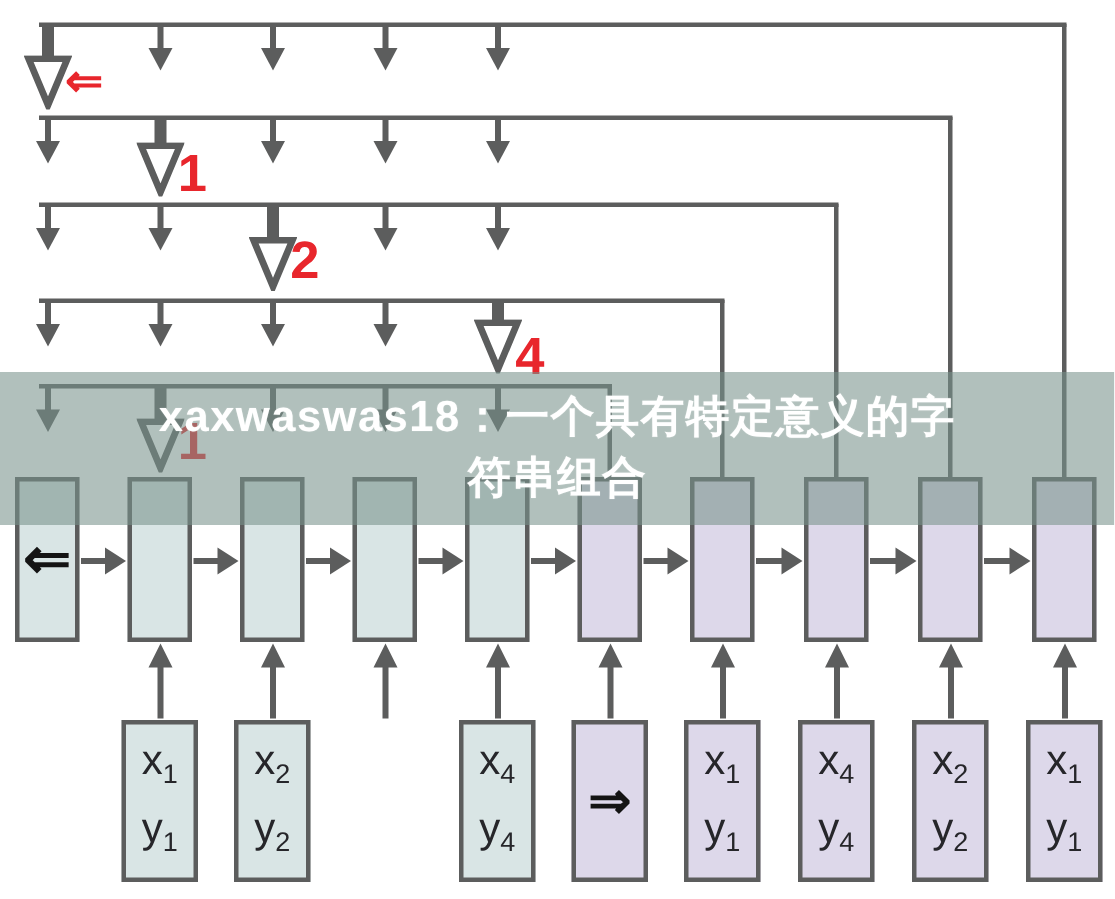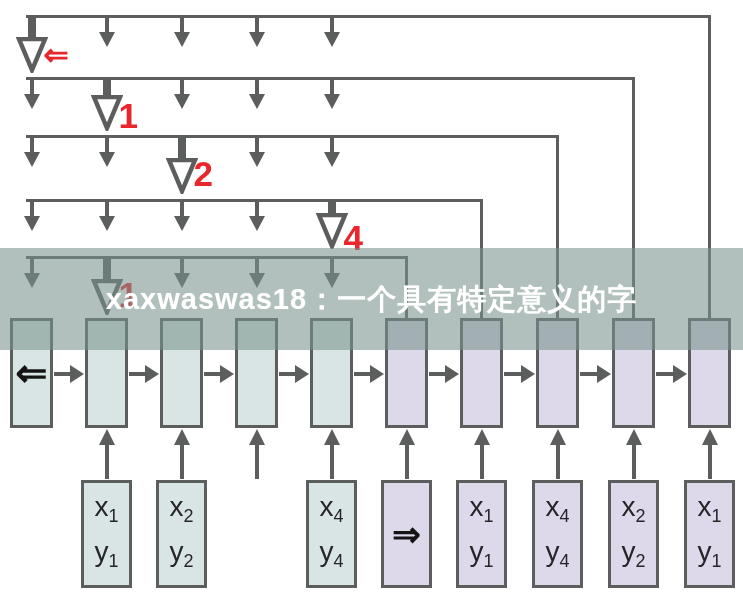--- a/index.html
+++ b/index.html
@@ -269,14 +269,15 @@
         <div class="head"></div>
         <div class="stem" style="height:35px"></div>
       </div>
       <div class="io-box dec" style="left: 684px; top: 480px; width: 51px; height: 108px;">
         <div class="io-line">x<sub>1</sub></div>
         <div class="io-line">y<sub>1</sub></div>
       </div>
     </div>
   <div id="banner">
     <div class="bl">xaxwaswas18：一个具有特定意义的字</div>
+    <div class="bl">符串组合</div>
   </div>
 </div>
 
 </body></html>

